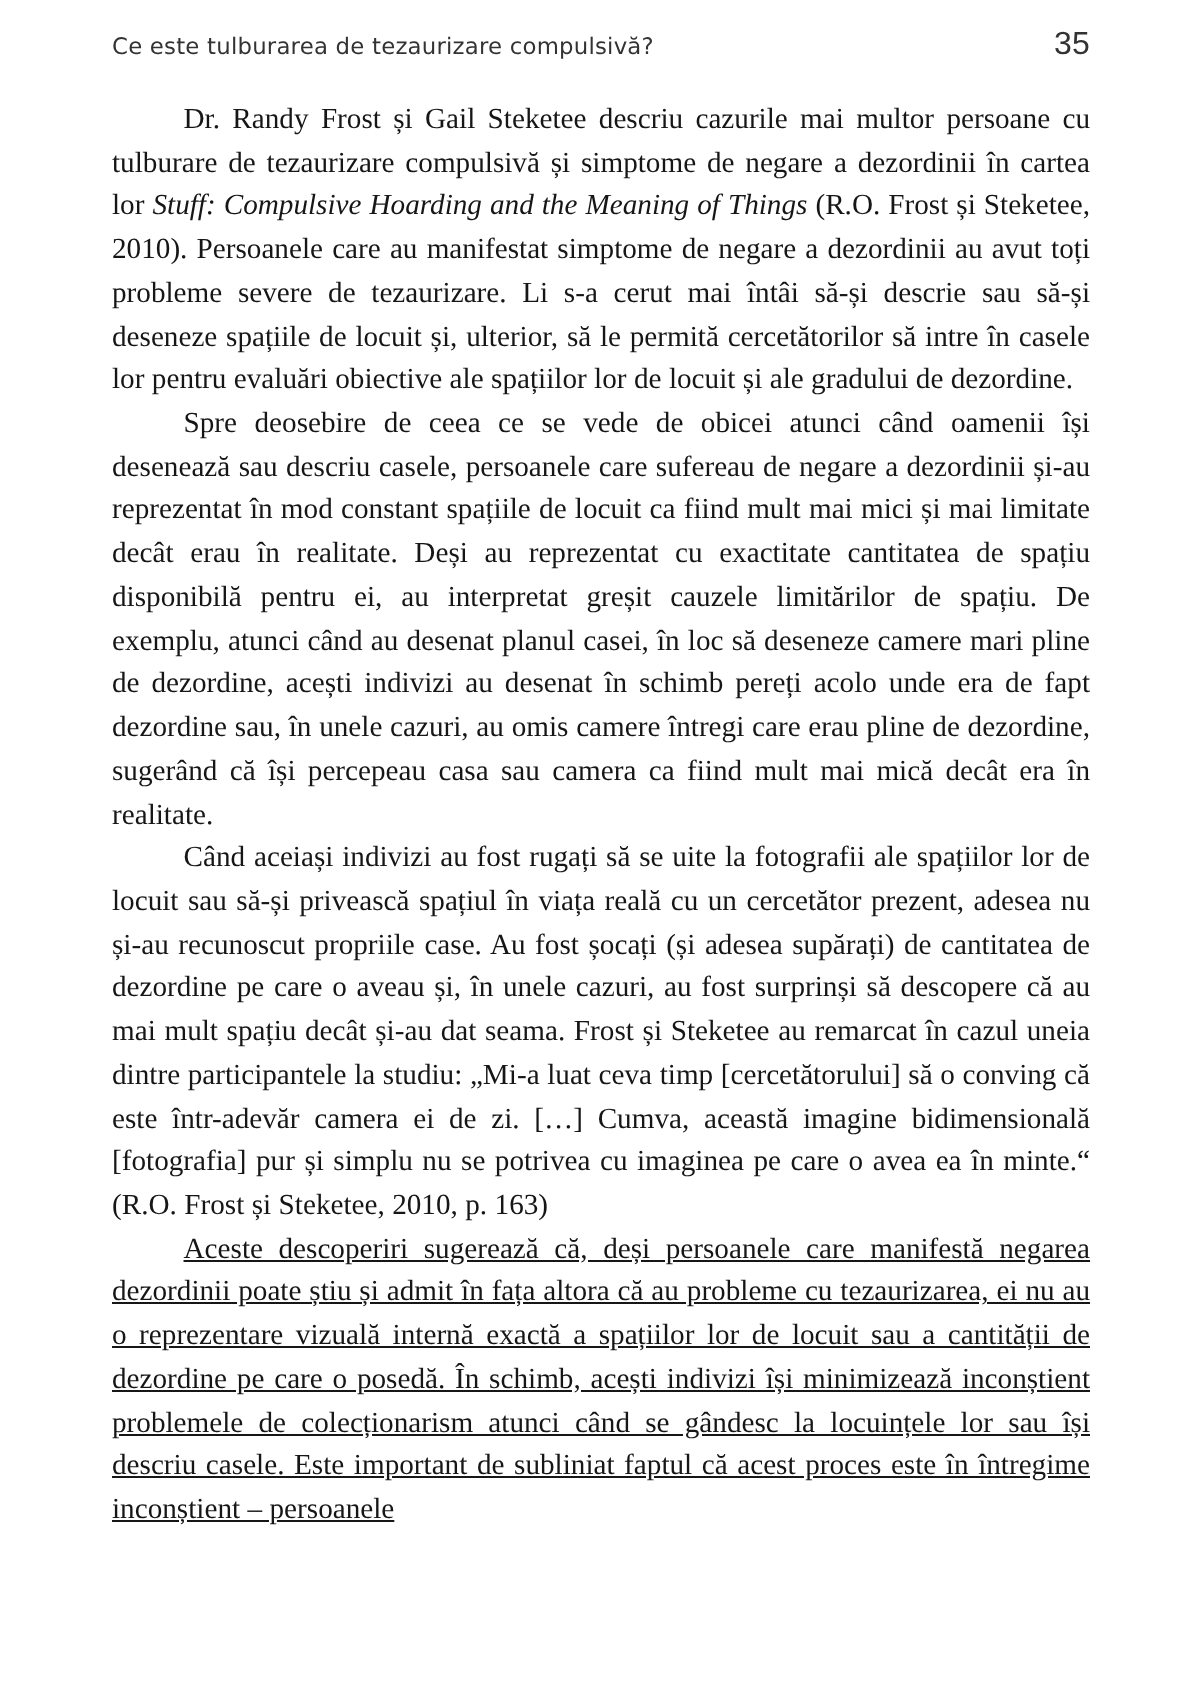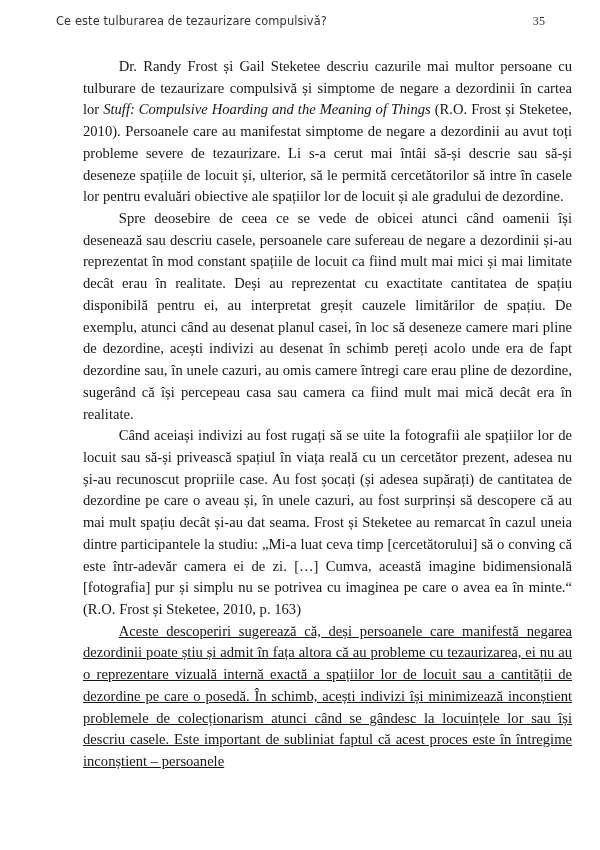--- a/index.html
+++ b/index.html
@@ -36,32 +36,31 @@
     justify-content: space-between;
     font-family: "DejaVu Sans", "Liberation Sans", sans-serif;
     font-size: 11.4px;
     color: #333333;
     letter-spacing: 0.01em;
   }
   .running-head-title {
     white-space: nowrap;
   }
   .folio {
-    font-family: Liberation Serif, serif;
-    font-size: 12px;
+    font-family: Liberation Sans, sans-serif;
+    font-size: 16px;
     color: #333333;
   }
 
   
   .textblock {
     position: absolute;
     left: 56px;
-    top: 56px;
+    top: 50px;
     width: 489px;
-    margin-left: 27px;
   }
 
   p.para {
     margin: 0;
     text-indent: 2.45em;
     text-align: justify;
     text-justify: inter-word;
     font-size: 14.6px;
     line-height: 21.72px;
     color: #161616;

